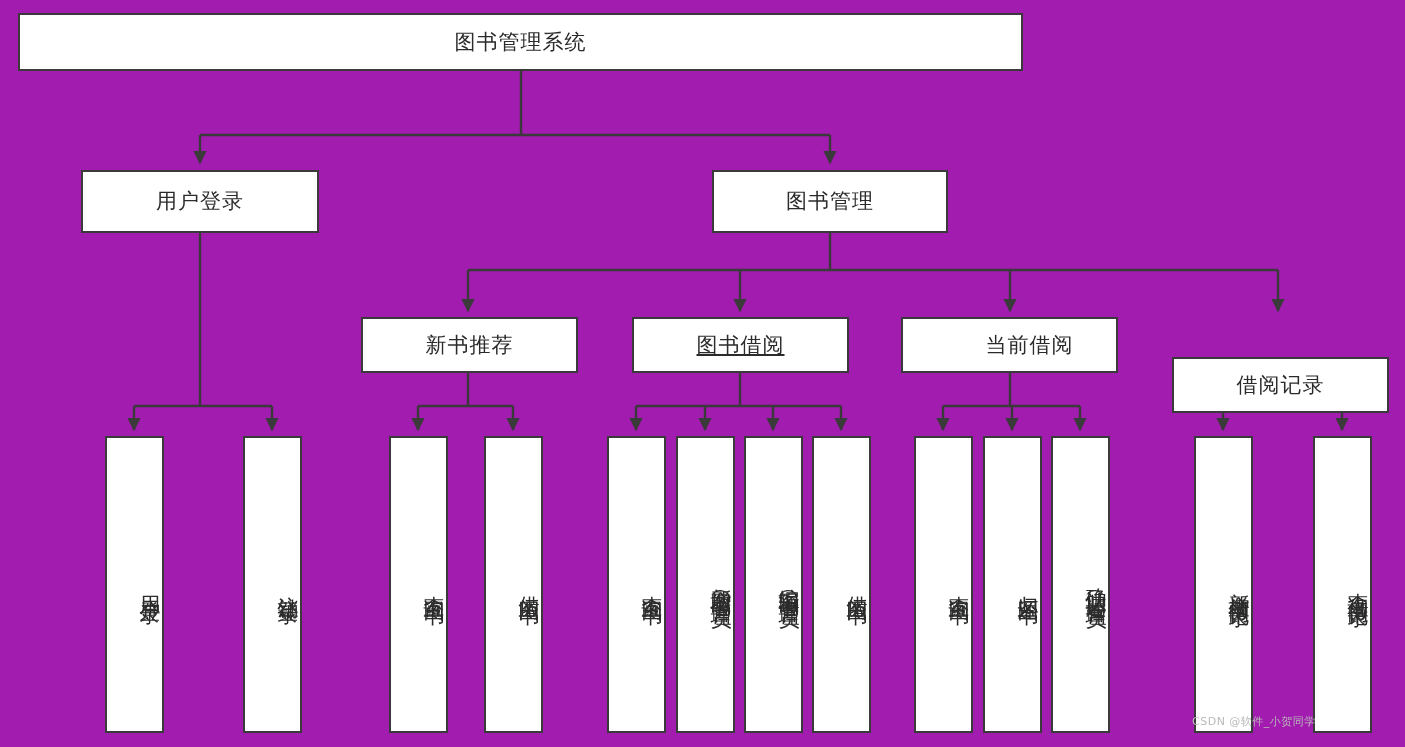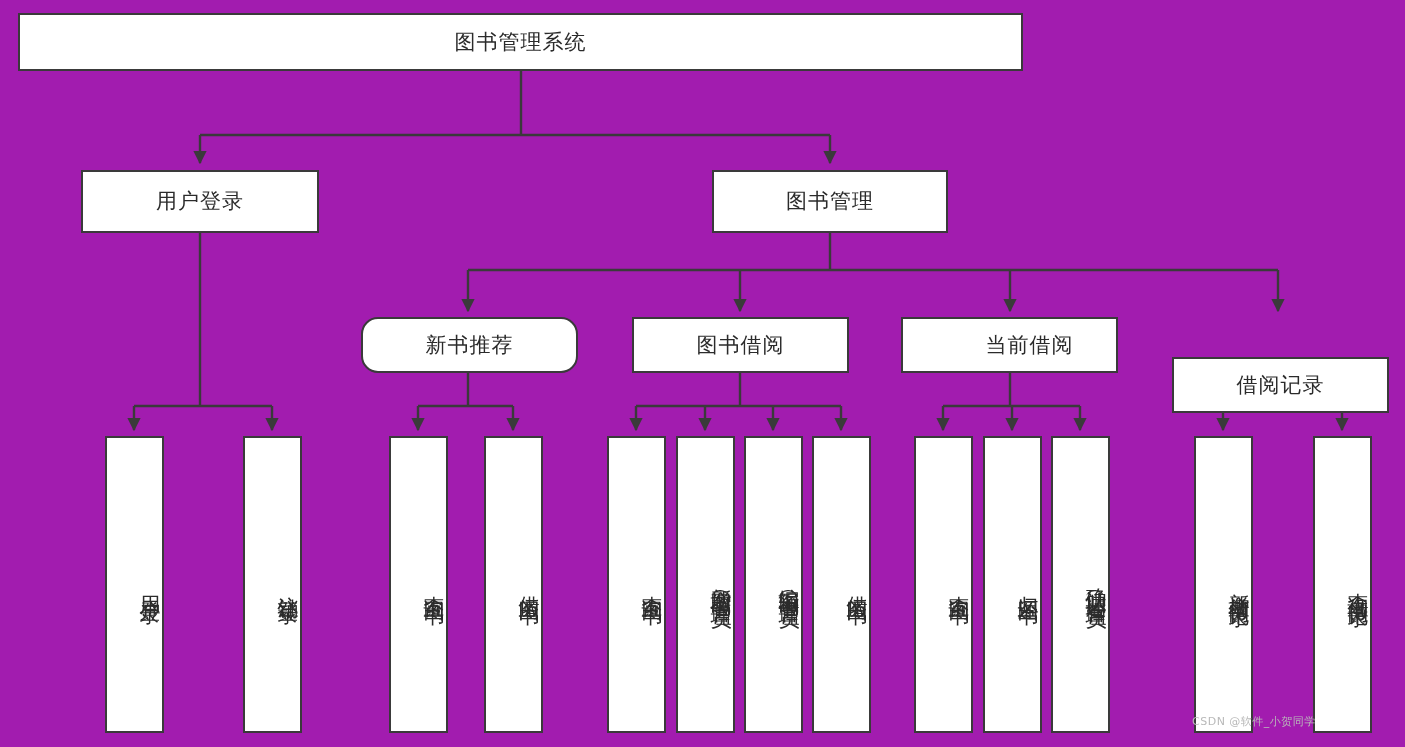--- a/index.html
+++ b/index.html
@@ -126,24 +126,24 @@
     <span>图书管理系统</span>
   </div>
 
   <div class="node node-h" style="left:81px; top:170px; width:238px; height:63px;">
     <span>用户登录</span>
   </div>
   <div class="node node-h" style="left:712px; top:170px; width:236px; height:63px;">
     <span>图书管理</span>
   </div>
 
-  <div class="node node-h" style="left:361px; top:317px; width:217px; height:56px;border-radius:17px;">
+  <div class="node node-h" style="left:361px; top:317px; width:217px; height:56px;">
     <span>新书推荐</span>
   </div>
-  <div class="node node-h" style="left:632px; top:317px; width:217px; height:56px;">
+  <div class="node node-h" style="left:632px; top:317px; width:217px; height:56px;text-decoration:underline;">
     <span>图书借阅</span>
   </div>
   <div class="node node-h" style="left:901px; top:317px; width:217px; height:56px;padding-left:40px;">
     <span>当前借阅</span>
   </div>
   <div class="node node-h" style="left:1172px; top:317px; width:217px; height:56px;margin-top:40px;">
     <span>借阅记录</span>
   </div>
 
   <div class="node node-v" style="left:105px; top:436px; width:59px; height:297px;">

